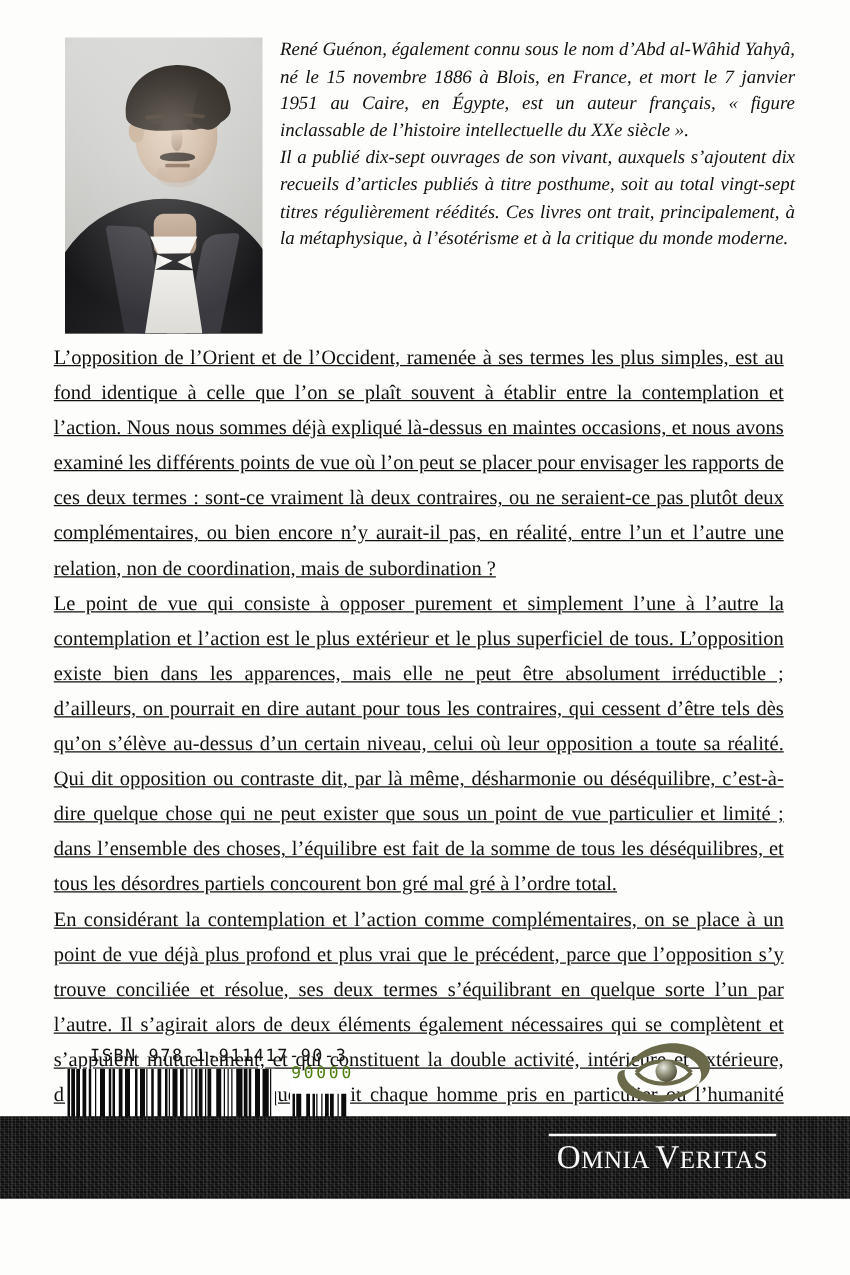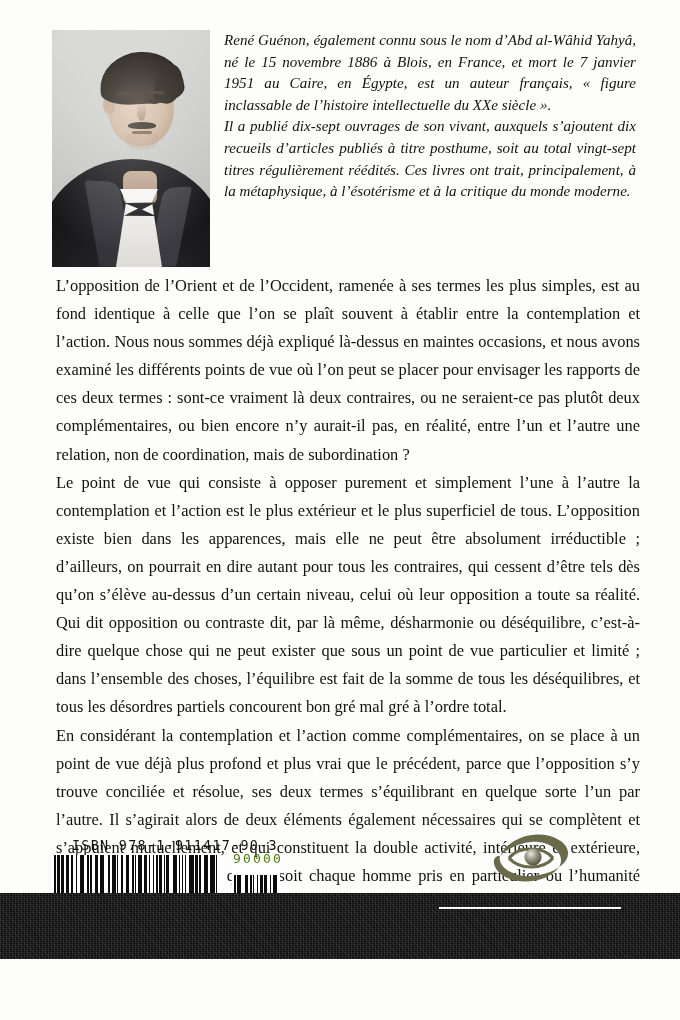--- a/index.html
+++ b/index.html
@@ -208,27 +208,28 @@
     line-height: 21.6px;
     text-align: justify;
     text-justify: inter-word;
     hyphens: none;
   }
   .bio p { margin: 0; }
 
   
   .body-text {
     position: absolute;
-    left: 56px;
+    left: 43px;
     top: 272px;
     width: 584px;
     font-size: 16.4px;
     line-height: 28.1px;
     text-align: justify;
     text-justify: inter-word;
+    text-decoration: underline;
   }
   .body-text p { margin: 0; }
 
   
   .barcode-block {
     position: absolute;
     left: 52px;
     top: 838px;
     width: 240px;
   }
@@ -466,16 +467,17 @@
       <path d="M22 32 C32 20, 56 20, 66 32" fill="none" stroke="#6a6a4a" stroke-width="3.2"></path>
       <path d="M22 32 C32 44, 56 44, 66 32" fill="none" stroke="#6a6a4a" stroke-width="3.2"></path>
       <circle cx="46" cy="31" r="8.6" fill="url(#pupilg)"></circle>
     </svg>
     <div class="site-url">www.omnia-veritas.com</div>
   </div>
 
   <div class="footer-band">
     <div class="wordmark">
       <span class="bar-over"></span>
+      <span class="wm-text"><span class="cap">O</span><span class="sc">MNIA </span><span class="cap">V</span><span class="sc">ERITAS</span></span>
     </div>
   </div>
 
 </div>
 
 </body></html>

